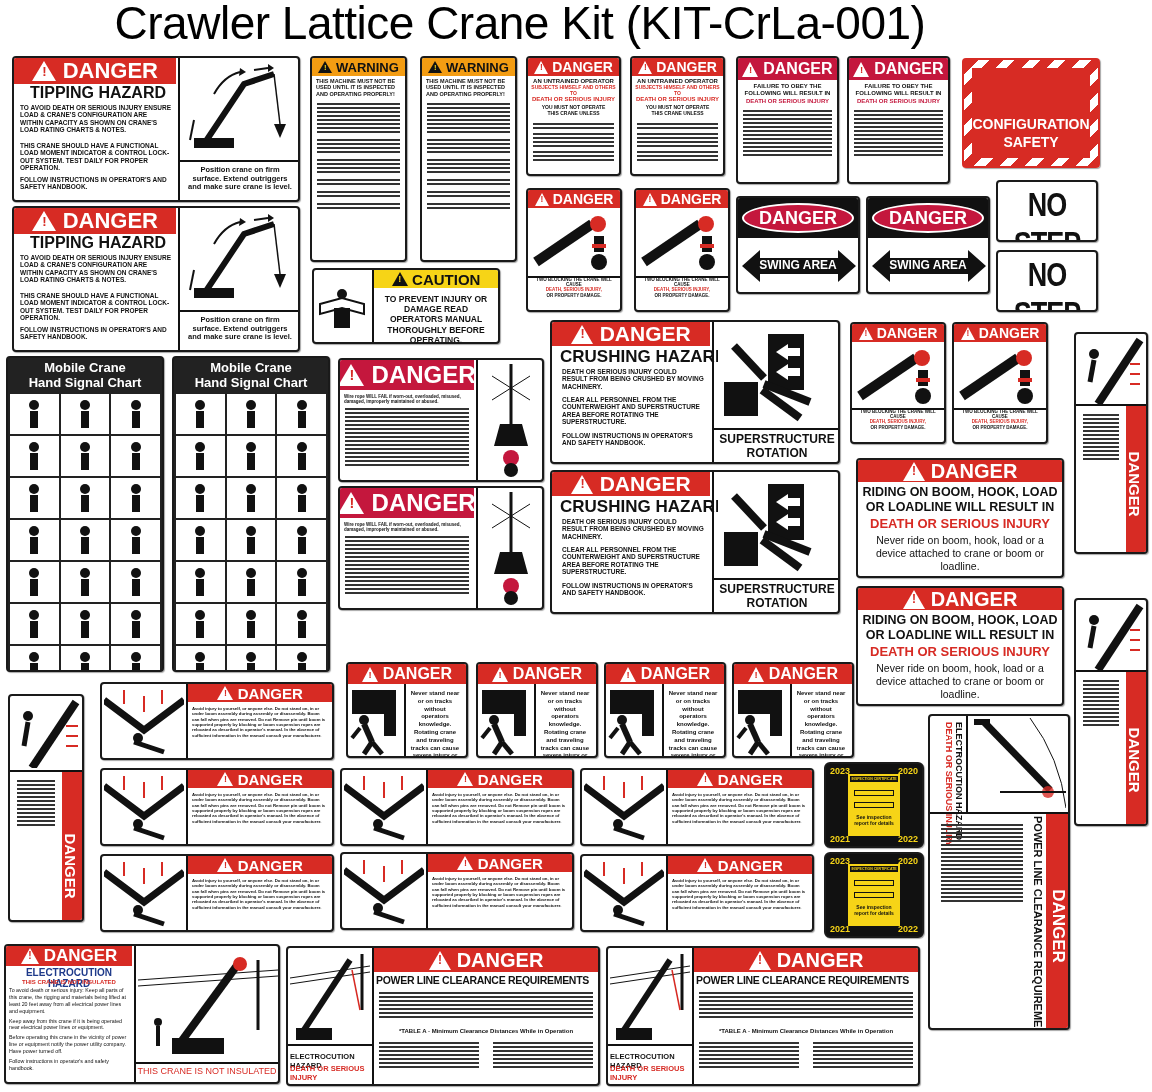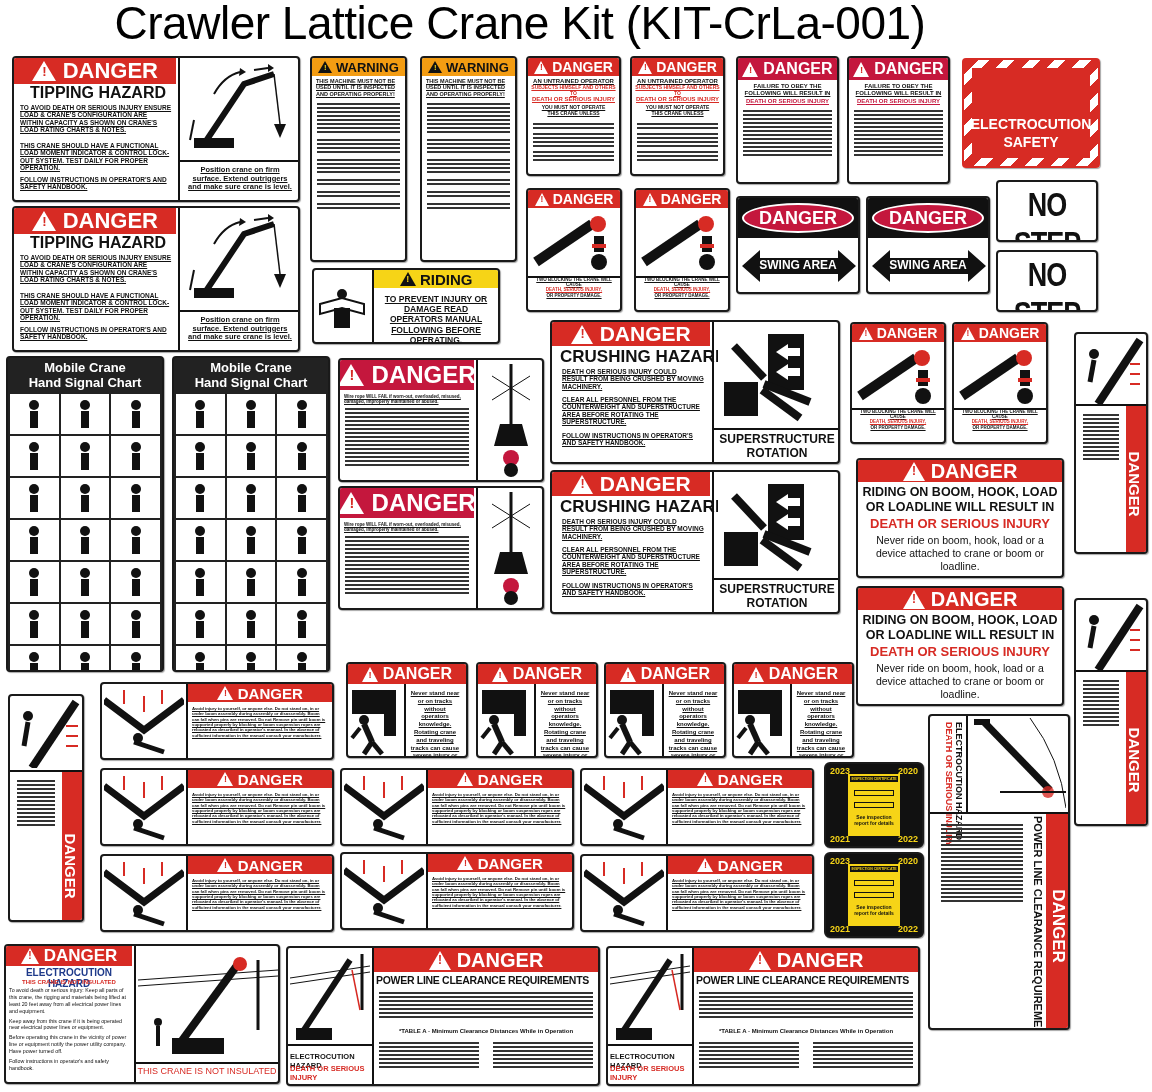--- a/index.html
+++ b/index.html
@@ -17,21 +17,21 @@
   .hdr.danger { background: #d72b24; }
   .hdr.danger-pink { background: #c4173d; }
   .hdr.warning { background: #f39c12; color: #111; }
   .hdr.caution { background: #f6d417; color: #111; }
   .tri { display: inline-block; width: 0; height: 0; border-left: 0.55em solid transparent; border-right: 0.55em solid transparent;
     border-bottom: 0.95em solid #fff; margin-right: 0.3em; position: relative; }
   .tri.dark { border-bottom-color: #111; }
   .tri::after { content: "!"; position: absolute; left: -0.14em; top: 0.22em; font-size: 0.6em; color: #d72b24; font-weight: bold; }
   .tri.dark::after { color: #f6d417; }
 
-  .txt { font-size: 8px; line-height: 1.15; font-weight: bold; color: #111; padding: 2px 4px; text-decoration: underline; }
+  .txt { font-size: 8px; line-height: 1.15; font-weight: bold; color: #111; padding: 2px 4px; }
   .lines { padding: 2px 5px; }
   .lines i { display: block; height: 2px; margin: 2px 0; background: #333; }
   .red { color: #d72b24; }
   .bigblack { font-weight: bold; font-family: "Liberation Sans", sans-serif; }
 
   .pic { position: absolute; background: #fff; }
   .vline { position: absolute; top: 0; bottom: 0; width: 2px; background: #111; }
   .hline { position: absolute; left: 0; right: 0; height: 2px; background: #111; }
 
   .grid-chart { display: grid; grid-template-columns: repeat(3, 1fr); gap: 2px; background: #222; padding: 2px; }
@@ -250,21 +250,21 @@
       <i></i>
       <i></i>
       <i></i>
       <i></i>
       <i></i>
     </div>
 </div>
 
 <div class="decal" style="left:962px;top:58px;width:138px;height:110px;border-color:#d72b24;background:repeating-linear-gradient(135deg,#d72b24 0 10px,#fff 10px 18px);">
   <div style="position:absolute;left:8px;top:8px;right:8px;bottom:8px;background:#d72b24;"></div>
-  <div style="position:absolute;left:0;right:0;top:56px;text-align:center;color:#fff;font-weight:bold;font-size:14px;">ELECTROCUTION</div>
+  <div style="position:absolute;left:0;right:0;top:56px;text-align:center;color:#fff;font-weight:bold;font-size:14px;">CONFIGURATION</div>
   <div style="position:absolute;left:0;right:0;top:74px;text-align:center;color:#fff;font-weight:bold;font-size:14px;">SAFETY</div>
 </div>
 
 <div class="decal" style="left:526px;top:188px;width:96px;height:124px;">
   <div class="hdr danger" style="height:18px;font-size:14px;">
       <span class="tri"></span>
       <span>DANGER</span>
     </div>
   <div class="pic" style="left:4px;top:20px;width:86px;height:64px;">
     <svg width="86" height="64">
@@ -338,23 +338,23 @@
   <div class="pic" style="left:2px;top:4px;width:54px;height:66px;">
     <svg width="54" height="66">
         <path d="M4 30 L26 24 L48 30 L48 40 L26 34 L4 40Z" fill="none" stroke="#111" stroke-width="2"></path>
         <circle cx="26" cy="20" r="5" fill="#111"></circle>
         <rect x="18" y="34" width="16" height="20" fill="#111"></rect>
       </svg>
   </div>
   <div class="vline" style="left:58px;"></div>
   <div class="hdr caution" style="position:absolute;left:60px;right:0;top:0;height:18px;font-size:15px;">
       <span class="tri dark"></span>
-      <span>RIDING</span>
-    </div>
-  <div class="txt" style="position:absolute;left:64px;right:4px;top:22px;text-align:center;font-size:8.5px;line-height:1.2;">TO PREVENT INJURY OR DAMAGE READ OPERATORS MANUAL FOLLOWING BEFORE OPERATING.</div>
+      <span>CAUTION</span>
+    </div>
+  <div class="txt" style="position:absolute;left:64px;right:4px;top:22px;text-align:center;font-size:8.5px;line-height:1.2;">TO PREVENT INJURY OR DAMAGE READ OPERATORS MANUAL THOROUGHLY BEFORE OPERATING.</div>
 </div>
 
 <div class="decal" style="left:6px;top:356px;width:158px;height:316px;background:#222;">
   <div style="height:34px;color:#fff;text-align:center;font-weight:bold;font-size:13px;line-height:15px;padding-top:2px;">
     <div>Mobile Crane</div>
     <div>Hand Signal Chart</div>
   </div>
   <div class="grid-chart">
     <div></div>
       <div></div>

